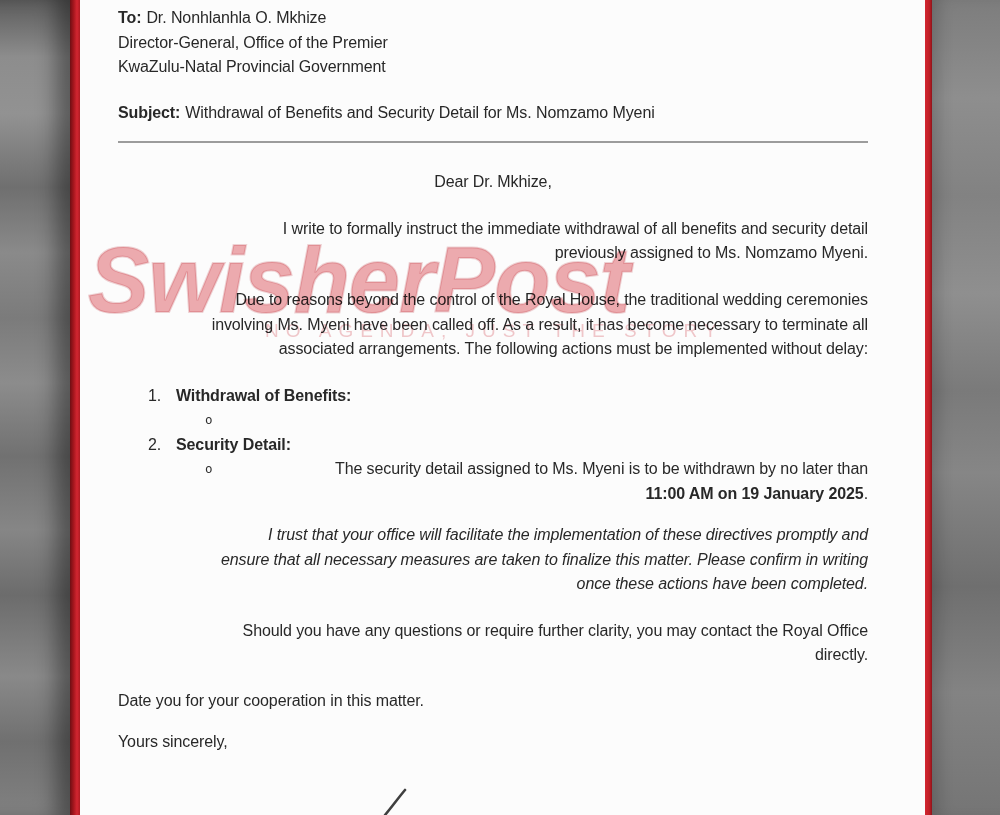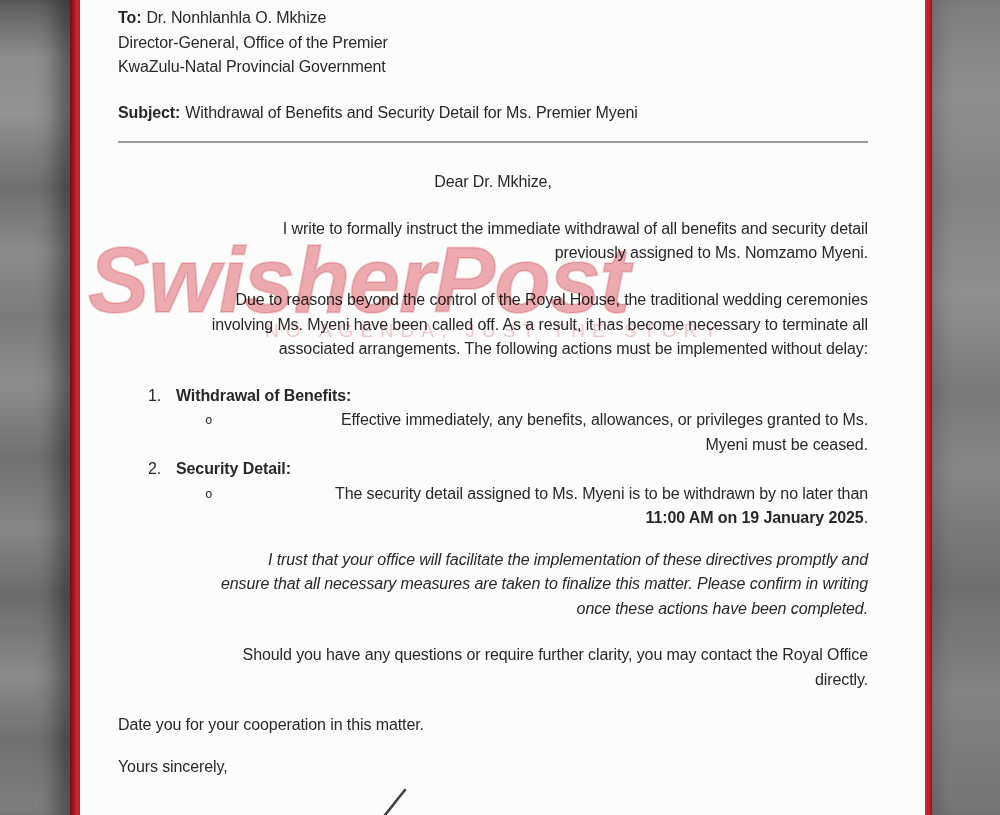--- a/index.html
+++ b/index.html
@@ -133,43 +133,41 @@
   <div class="paper">
 
     <div class="content">
 
       <p class="to-block">
         <span class="line"><b class="lbl">To:</b><span>Dr. Nonhlanhla O. Mkhize</span></span>
         <span class="line">Director-General, Office of the Premier</span>
         <span class="line">KwaZulu-Natal Provincial Government</span>
       </p>
 
-      <p class="subject"><b class="lbl">Subject:</b><span>Withdrawal of Benefits and Security Detail for Ms. Premier Myeni</span></p>
+      <p class="subject"><b class="lbl">Subject:</b><span>Withdrawal of Benefits and Security Detail for Ms. Nomzamo Myeni</span></p>
 
 
       <div class="divider"></div>
 
       <p class="salutation">Dear Dr. Mkhize,</p>
 
       <p class="para pre p-intro">I write to formally instruct the immediate withdrawal of all benefits and security detail
 previously assigned to Ms. Nomzamo Myeni.</p>
 
       <p class="para pre p-reasons">Due to reasons beyond the control of the Royal House, the traditional wedding ceremonies
 involving Ms. Myeni have been called off. As a result, it has become necessary to terminate all
 associated arrangements. The following actions must be implemented without delay:</p>
 
       <div class="list">
         <div class="li-head">
           <span class="num">1.</span>
           <b class="li-title">Withdrawal of Benefits:</b>
         </div>
         <div class="li-sub">
           <span class="marker">o</span>
-          <span class="li-text pre">Effective immediately, any benefits, allowances, or privileges granted to Ms.
-Myeni must be ceased.</span>
         </div>
         <div class="li-head">
           <span class="num">2.</span>
           <b class="li-title">Security Detail:</b>
         </div>
         <div class="li-sub">
           <span class="marker">o</span>
           <span class="li-text pre"><span>The security detail assigned to Ms. Myeni is to be withdrawn by no later than
 </span><b>11:00 AM on 19 January 2025</b><span>.</span></span>
         </div>

